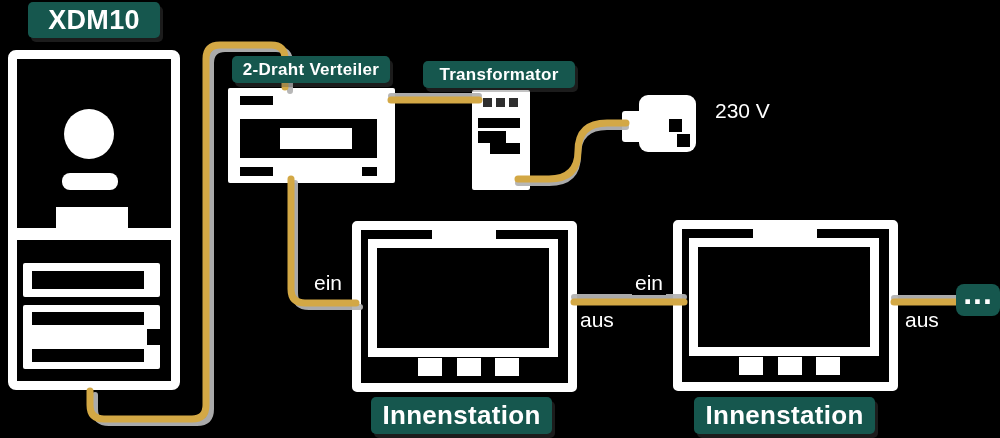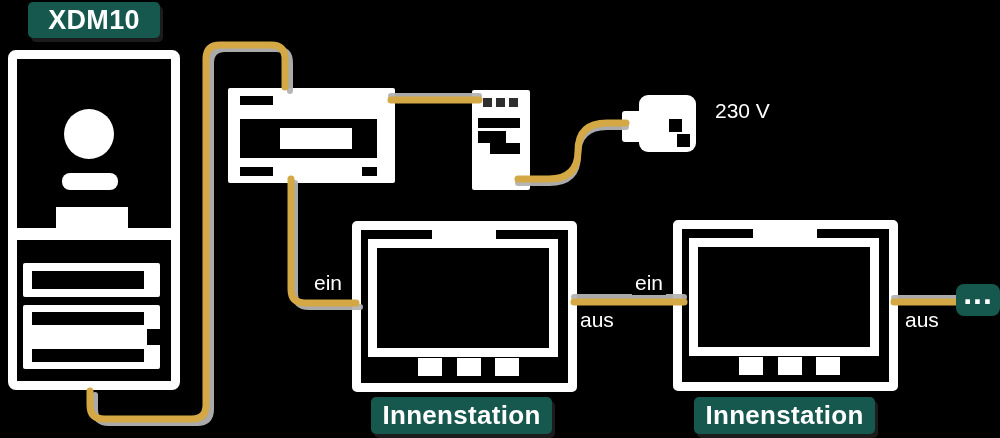--- a/index.html
+++ b/index.html
@@ -166,20 +166,22 @@
 
   <div id="monitor2" class="monitor">
     <div class="abs m-tab"></div>
     <div class="m-screen"></div>
     <div class="abs m-btn b1"></div>
     <div class="abs m-btn b2"></div>
     <div class="abs m-btn b3"></div>
   </div>
 
   <div id="badge-xdm10" class="badge">XDM10</div>
+  <div id="badge-dist" class="badge">2-Draht Verteiler</div>
+  <div id="badge-transf" class="badge">Transformator</div>
   <div id="badge-innen1" class="badge">Innenstation</div>
   <div id="badge-innen2" class="badge">Innenstation</div>
   <div id="badge-dots" class="badge">
     <span>...</span>
   </div>
 
   <span id="label-230v" class="wire-label">230 V</span>
   <span id="label-ein1" class="wire-label">ein</span>
   <span id="label-aus1" class="wire-label">aus</span>
   <span id="label-ein2" class="wire-label">ein</span>

